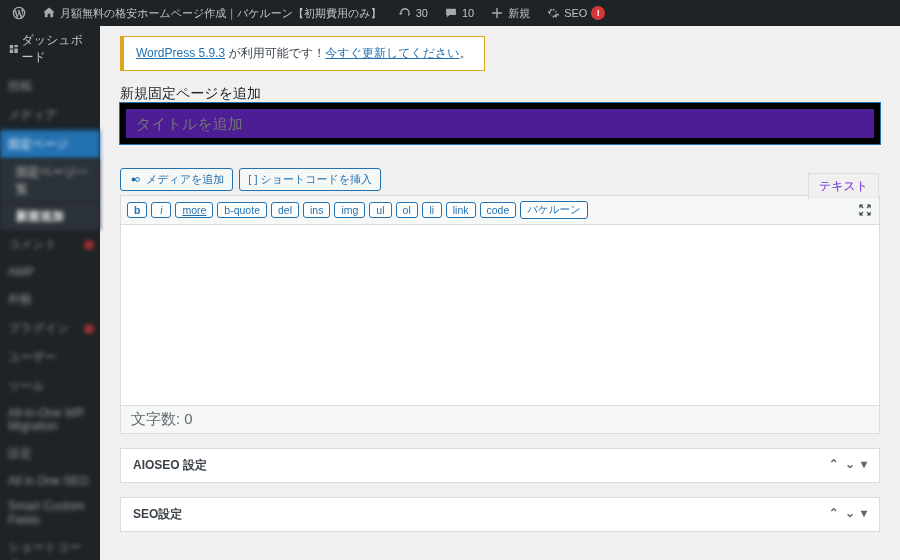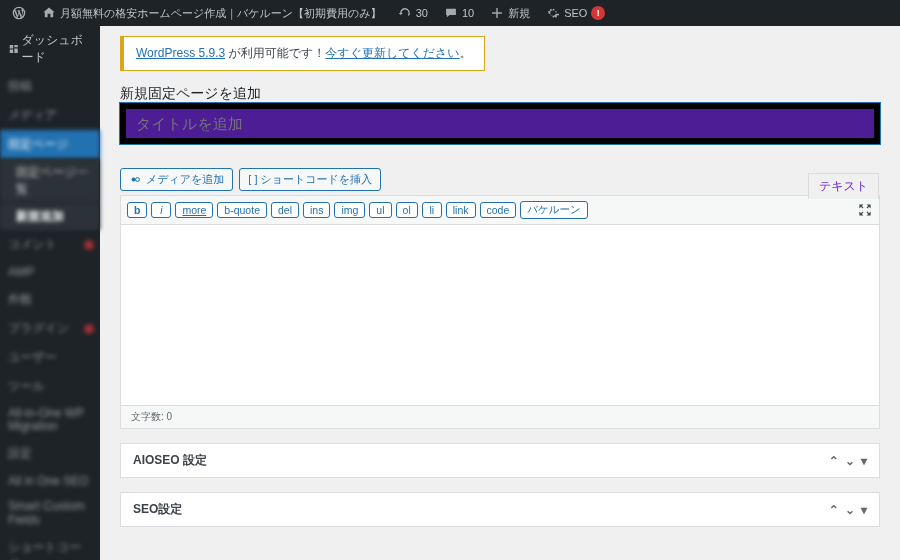--- a/index.html
+++ b/index.html
@@ -37,24 +37,24 @@
   .editor-box { border: 1px solid #dcdcde; background: #fff; margin-top: 4px; position: relative; }
   .tab { padding: 4px 10px; color: #646970; cursor: pointer; }
   .tab.active { background: #f0f0f1; border: 1px solid #dcdcde; border-bottom: none; color: #6d28d9; font-weight:500; position:relative; top:1px;}
   .tabs-wrap { position:absolute; top:-24px; right:0; display:flex;}
   
   .quicktags { background: #f6f7f7; border-bottom: 1px solid #dcdcde; padding: 5px 6px; display: flex; gap: 4px; flex-wrap: wrap; align-items:center; }
   .qt-btn { border: 1px solid #2271b1; background: #fff; color: #2271b1; font-size: 10.5px; padding: 1px 6px; border-radius: 3px; cursor: pointer; min-width: 20px; text-align:center; }
   .fullscreen-icon { margin-left: auto; width: 16px; height: 16px; cursor:pointer; }
   
   .editor-area { height: 180px; background: #fff; }
-  .word-count { border-top: 1px solid #dcdcde; background: #f6f7f7; padding: 4px 10px; font-size: 10px; color: #646970; }
+  .word-count { border-top: 1px solid #dcdcde; background: #f6f7f7; padding: 4px 10px; font-size: 15px; color: #646970; }
   
   .panel { background: #fff; border: 1px solid #dcdcde; margin-top: 14px; }
-  .panel-head { display: flex; align-items: center; padding: 8px 12px; font-size: 12px; font-weight: 600; cursor: pointer; }
+  .panel-head { display: flex; align-items: flex-start; padding: 8px 12px; font-size: 12px; font-weight: 600; cursor: pointer; }
   .panel-head .panel-controls { margin-left: auto; display: flex; gap: 6px; color: #646970; }
   .panel-controls span { cursor: pointer; font-size: 12px; }
 </style>
 </head>
 <body>
 
 <div class="adminbar">
   <div class="ab-item">
     <svg viewBox="0 0 20 20">
         <path d="M10 1a9 9 0 100 18 9 9 0 000-18zm-7 9c0-1 .2-2 .6-2.8l3.3 9.2A7 7 0 013 10zm7 7c-.7 0-1.4-.1-2-.3l2.1-6.1 2.2 5.9.1.2A7 7 0 0110 17zm1-10.3l.7-.1c.3 0 .3-.5 0-.5l-2 .1-2-.1c-.3 0-.3.5 0 .5l.6.1 1 2.6-1.3 4-2.3-6.6.7-.1c.3 0 .3-.5 0-.5l-2 .1h-.5A7 7 0 0110 3c1.8 0 3.4.7 4.6 1.8h-.1c-.7 0-1.2.6-1.2 1.2 0 .6.3 1 .7 1.6.3.5.6 1 .6 1.9 0 .6-.2 1.3-.5 2.2l-.7 2.3zm5.5-.6A7 7 0 0117 10a7 7 0 01-3.5 6l2.1-6.2c.4-1 .6-1.8.6-2.5 0-.3 0-.5-.1-.8z"></path>

